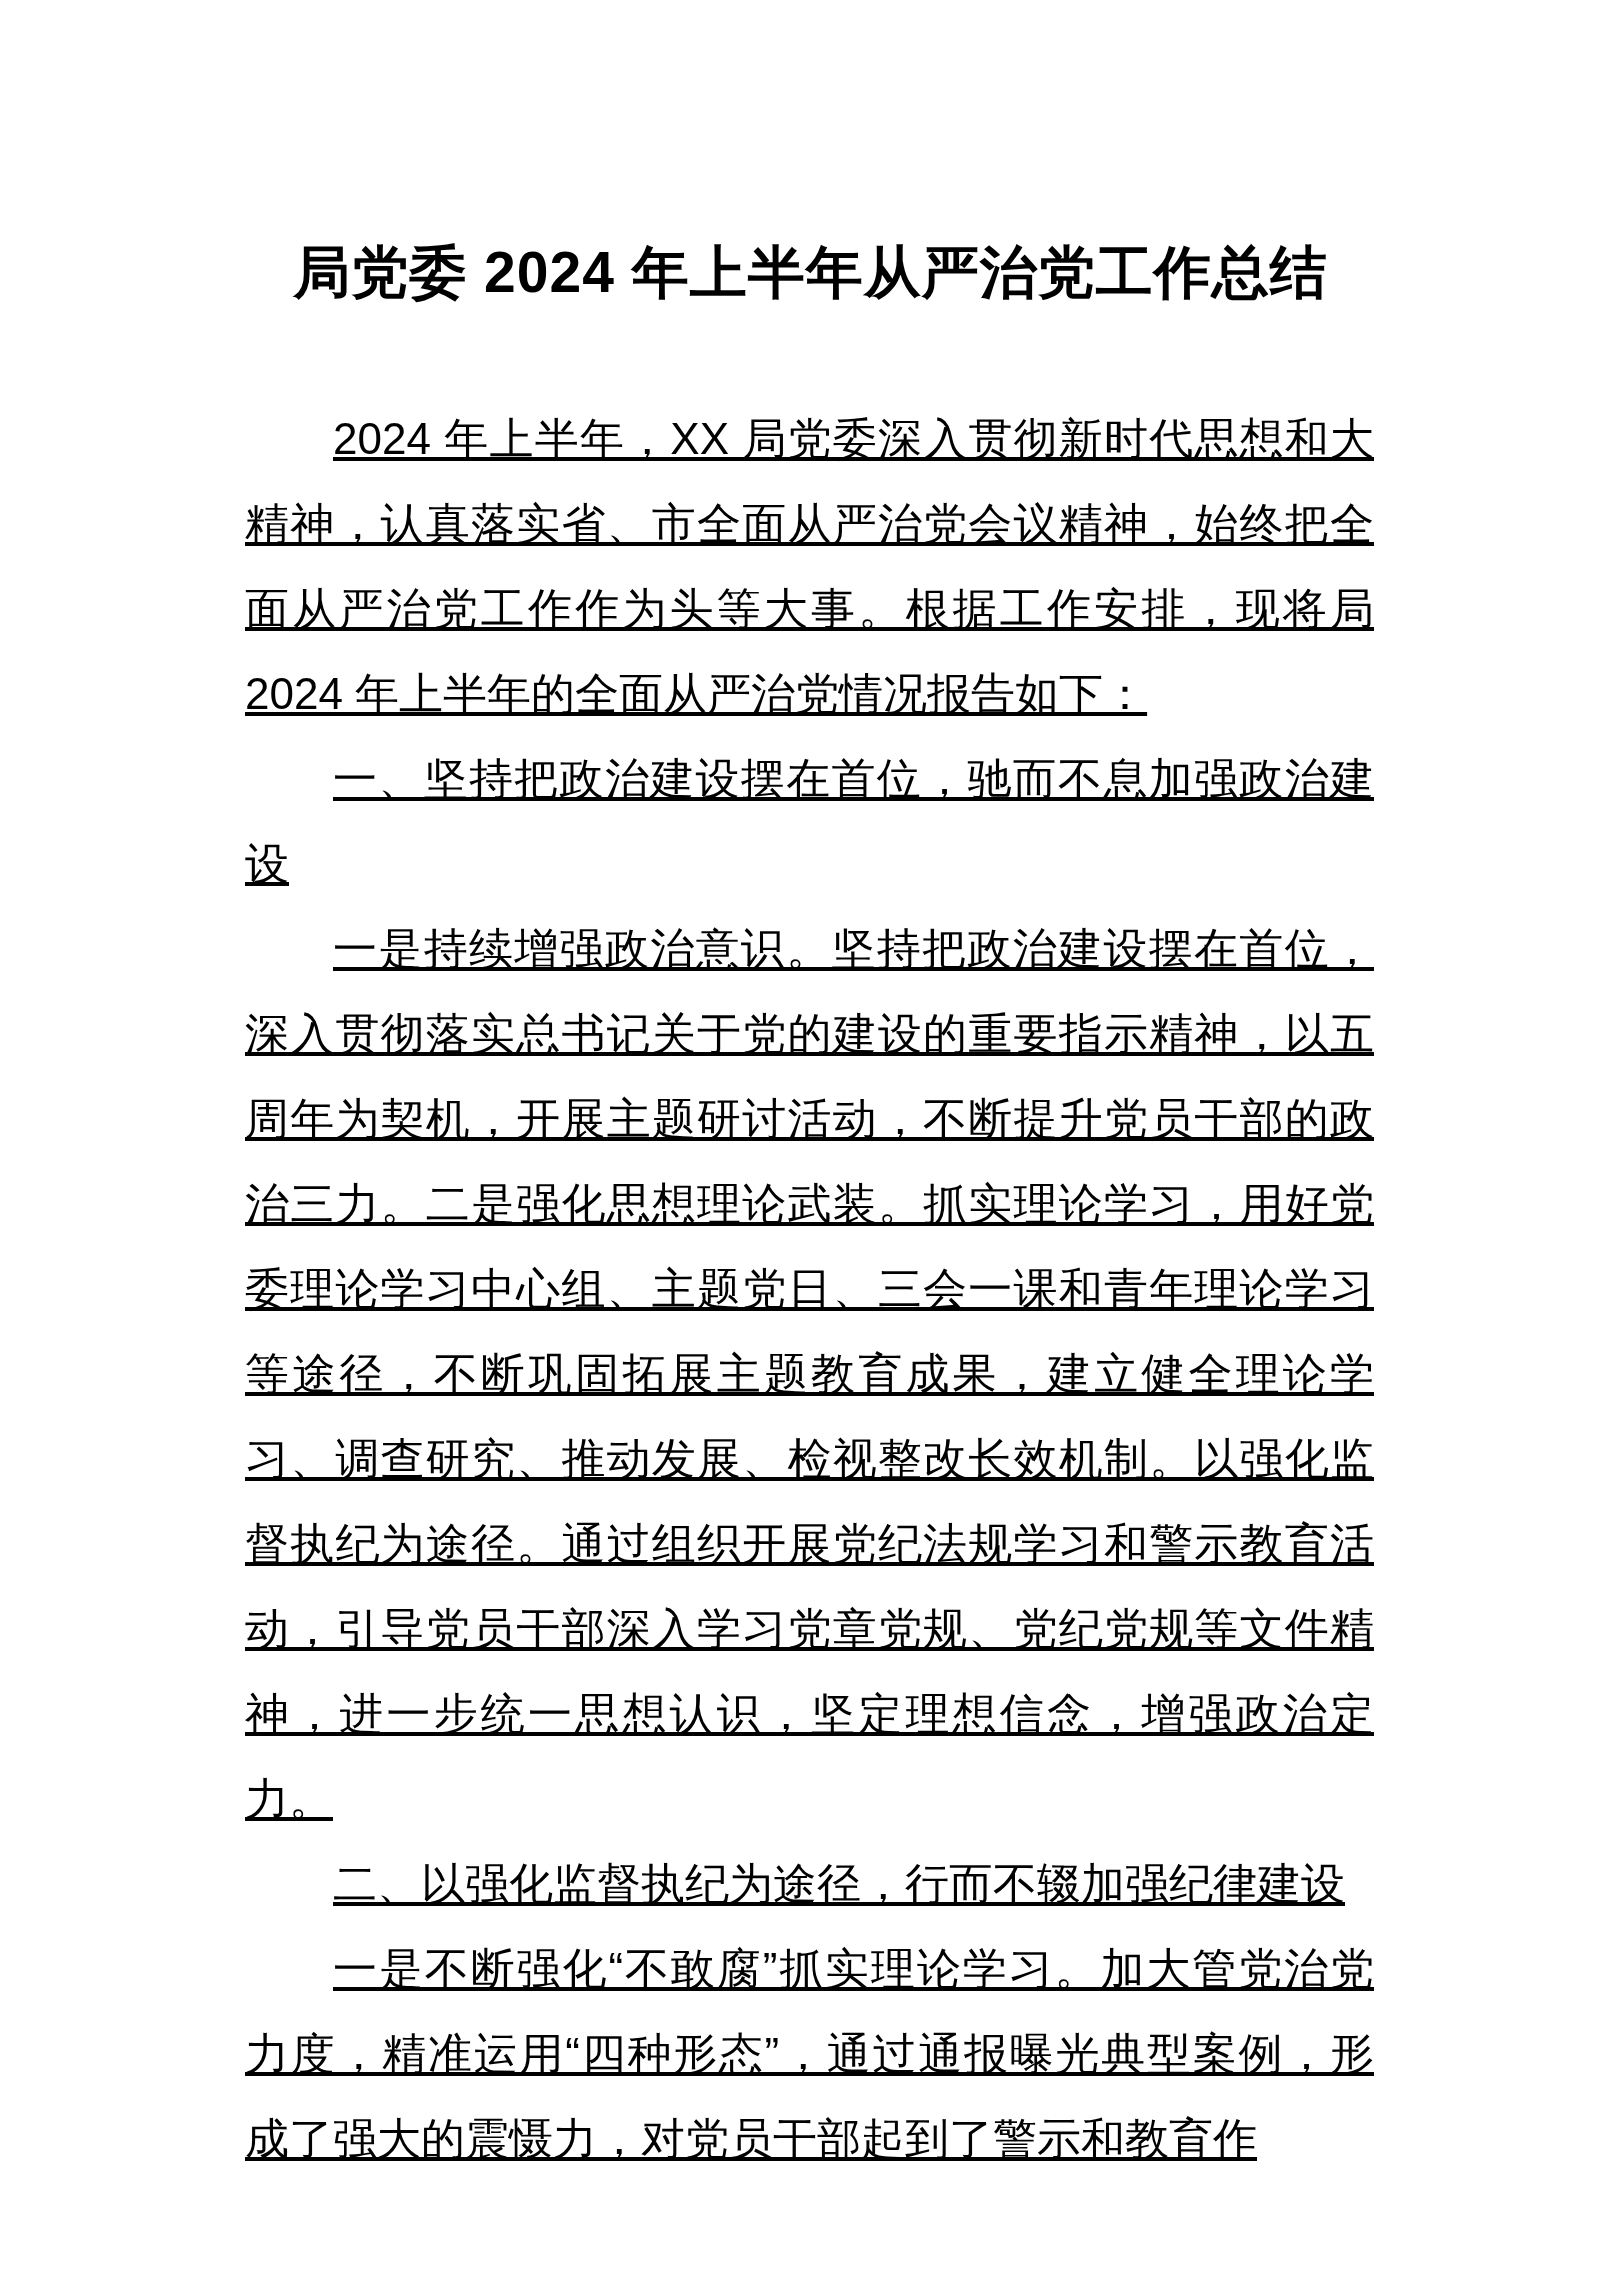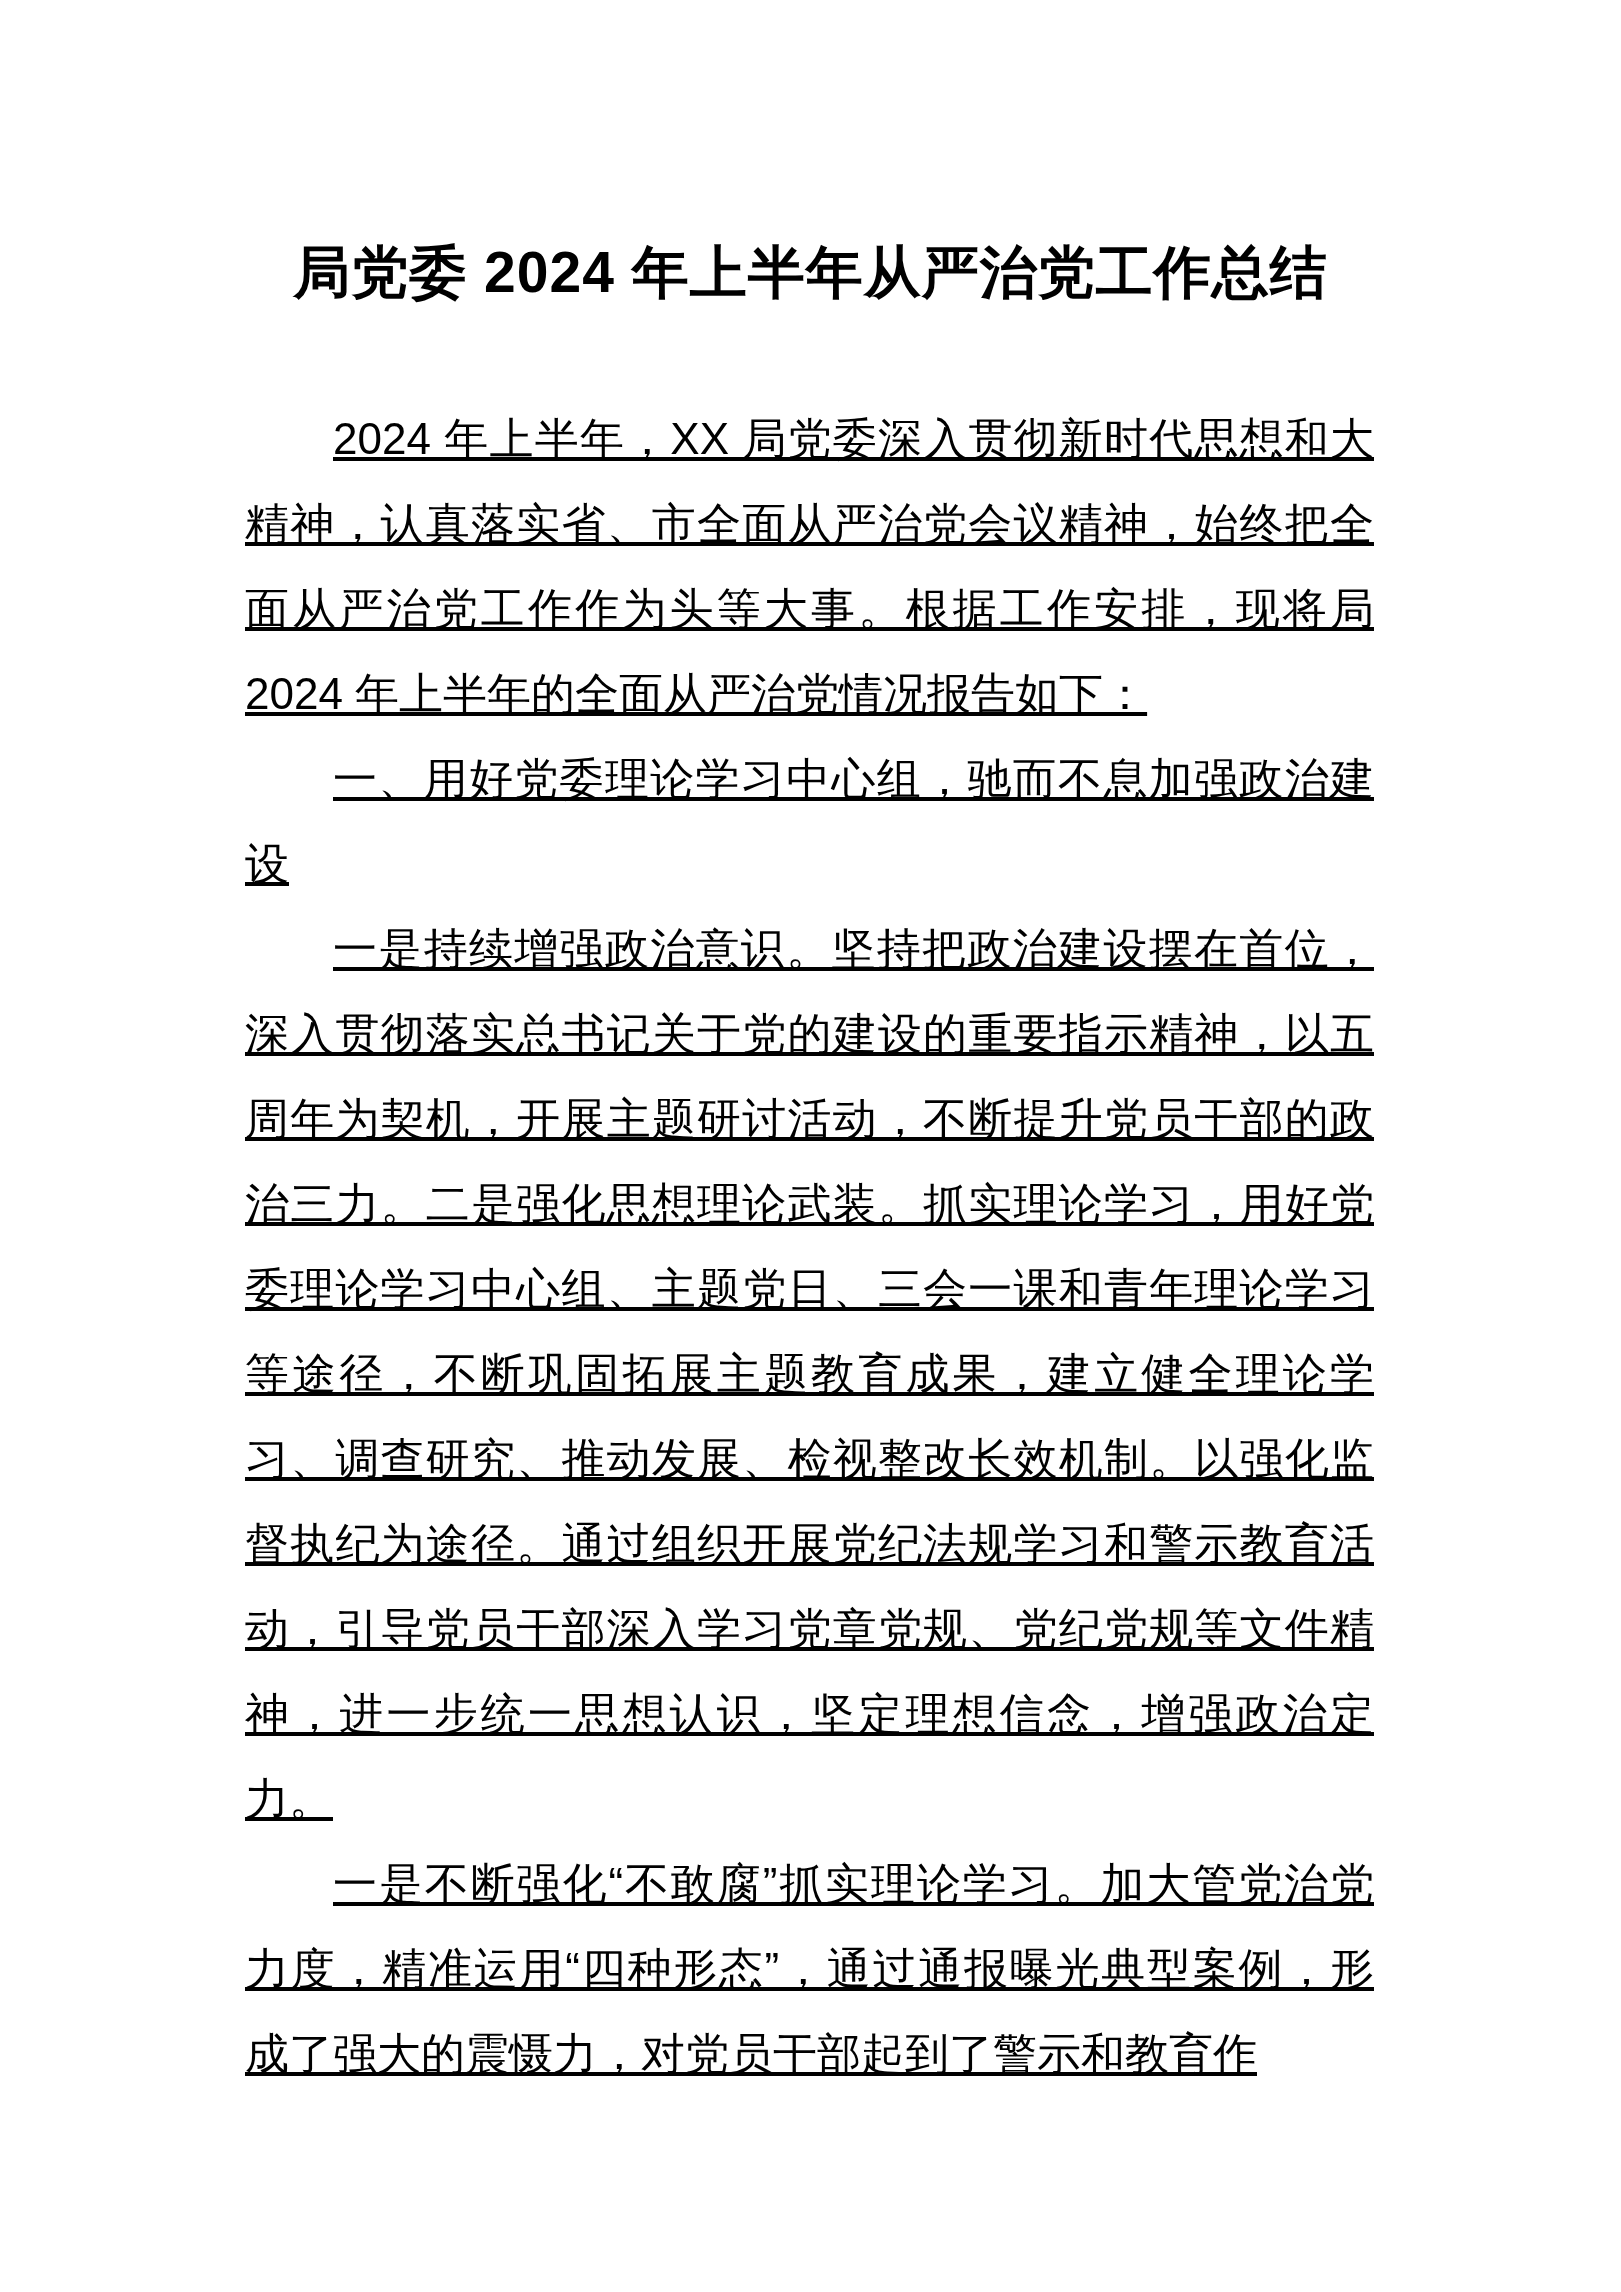--- a/index.html
+++ b/index.html
@@ -42,18 +42,19 @@
   }
 </style>
 </head>
 <body>
 
 <div class="page">
   <h1 class="doc-title">局党委 2024 年上半年从严治党工作总结</h1>
 
   <div class="doc-body">
     <p>2024 年上半年，XX 局党委深入贯彻新时代思想和大精神，认真落实省、市全面从严治党会议精神，始终把全面从严治党工作作为头等大事。根据工作安排，现将局 2024 年上半年的全面从严治党情况报告如下：</p>
-    <p>一、用好党委理论学习中心组，驰而不息加强政治建设</p>
+    <p>一、坚持把政治建设摆在首位，驰而不息加强政治建设</p>
     <p>一是持续增强政治意识。坚持把政治建设摆在首位，深入贯彻落实总书记关于党的建设的重要指示精神，以五周年为契机，开展主题研讨活动，不断提升党员干部的政治三力。二是强化思想理论武装。抓实理论学习，用好党委理论学习中心组、主题党日、三会一课和青年理论学习等途径，不断巩固拓展主题教育成果，建立健全理论学习、调查研究、推动发展、检视整改长效机制。以强化监督执纪为途径。通过组织开展党纪法规学习和警示教育活动，引导党员干部深入学习党章党规、党纪党规等文件精神，进一步统一思想认识，坚定理想信念，增强政治定力。</p>
+    <p>二、以强化监督执纪为途径，行而不辍加强纪律建设</p>
     <p>一是不断强化“不敢腐”抓实理论学习。加大管党治党力度，精准运用“四种形态”，通过通报曝光典型案例，形成了强大的震慑力，对党员干部起到了警示和教育作</p>
   </div>
 </div>
 
 
 </body></html>

